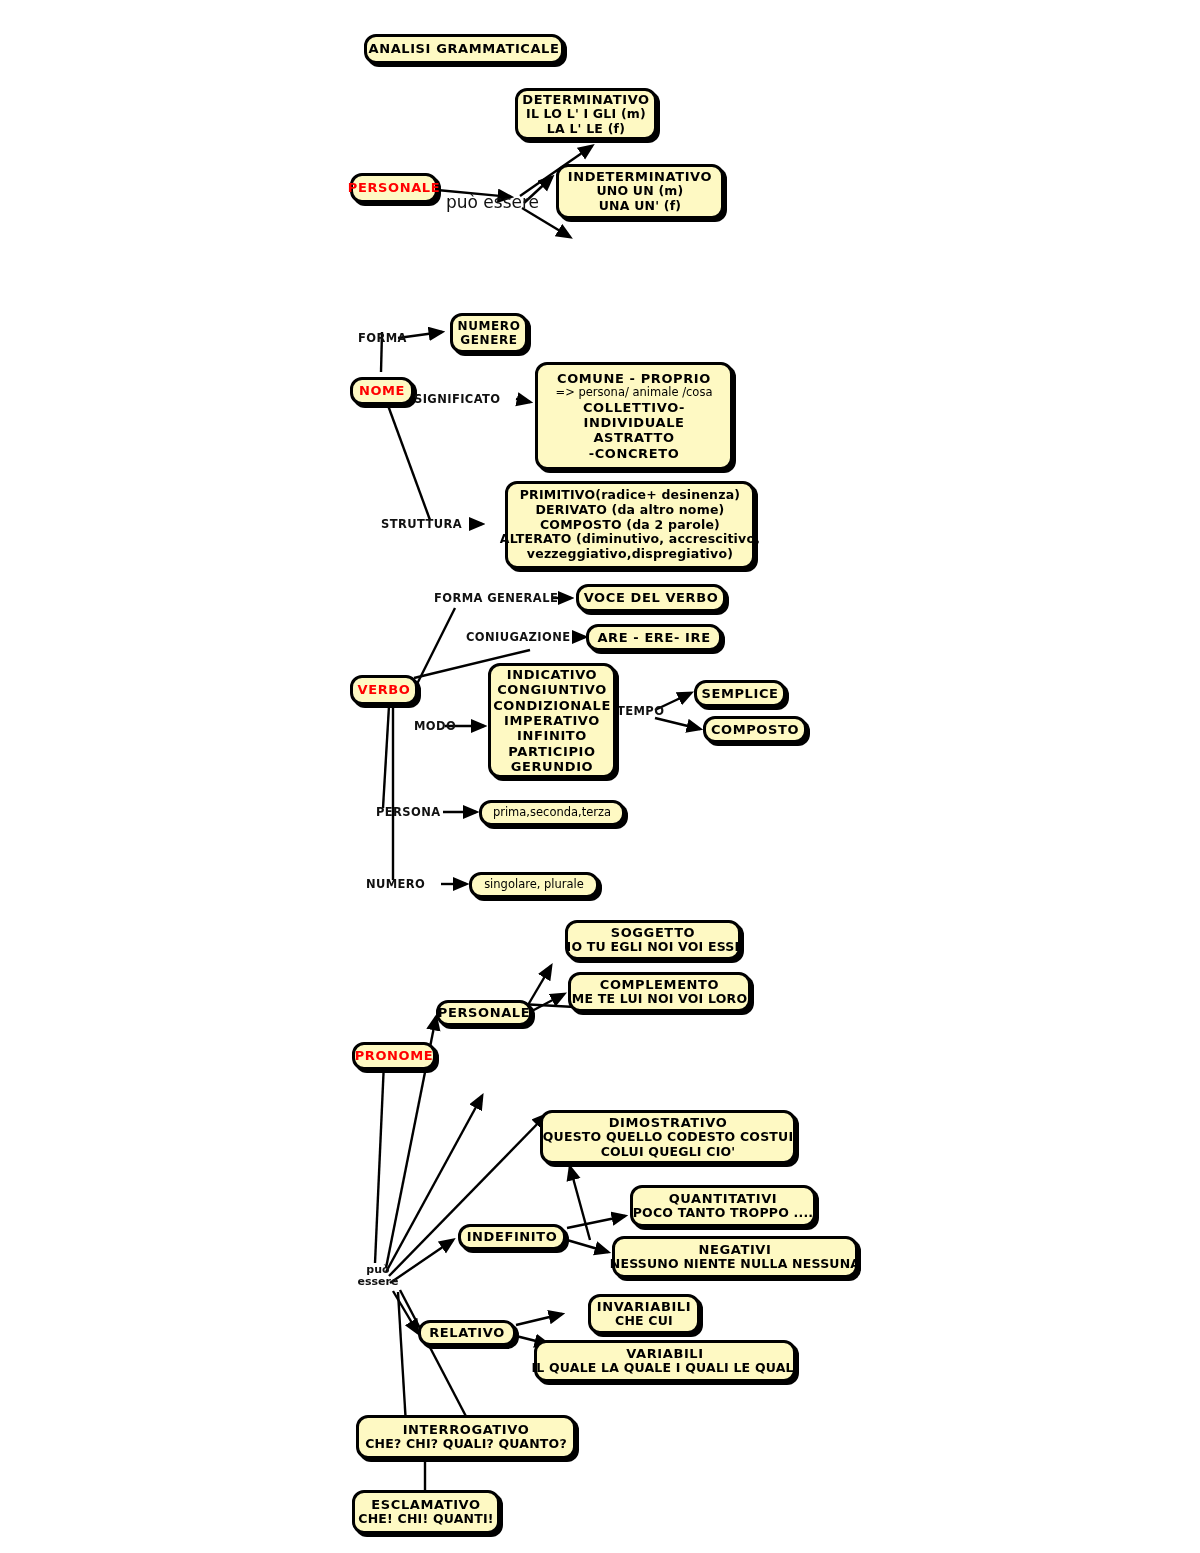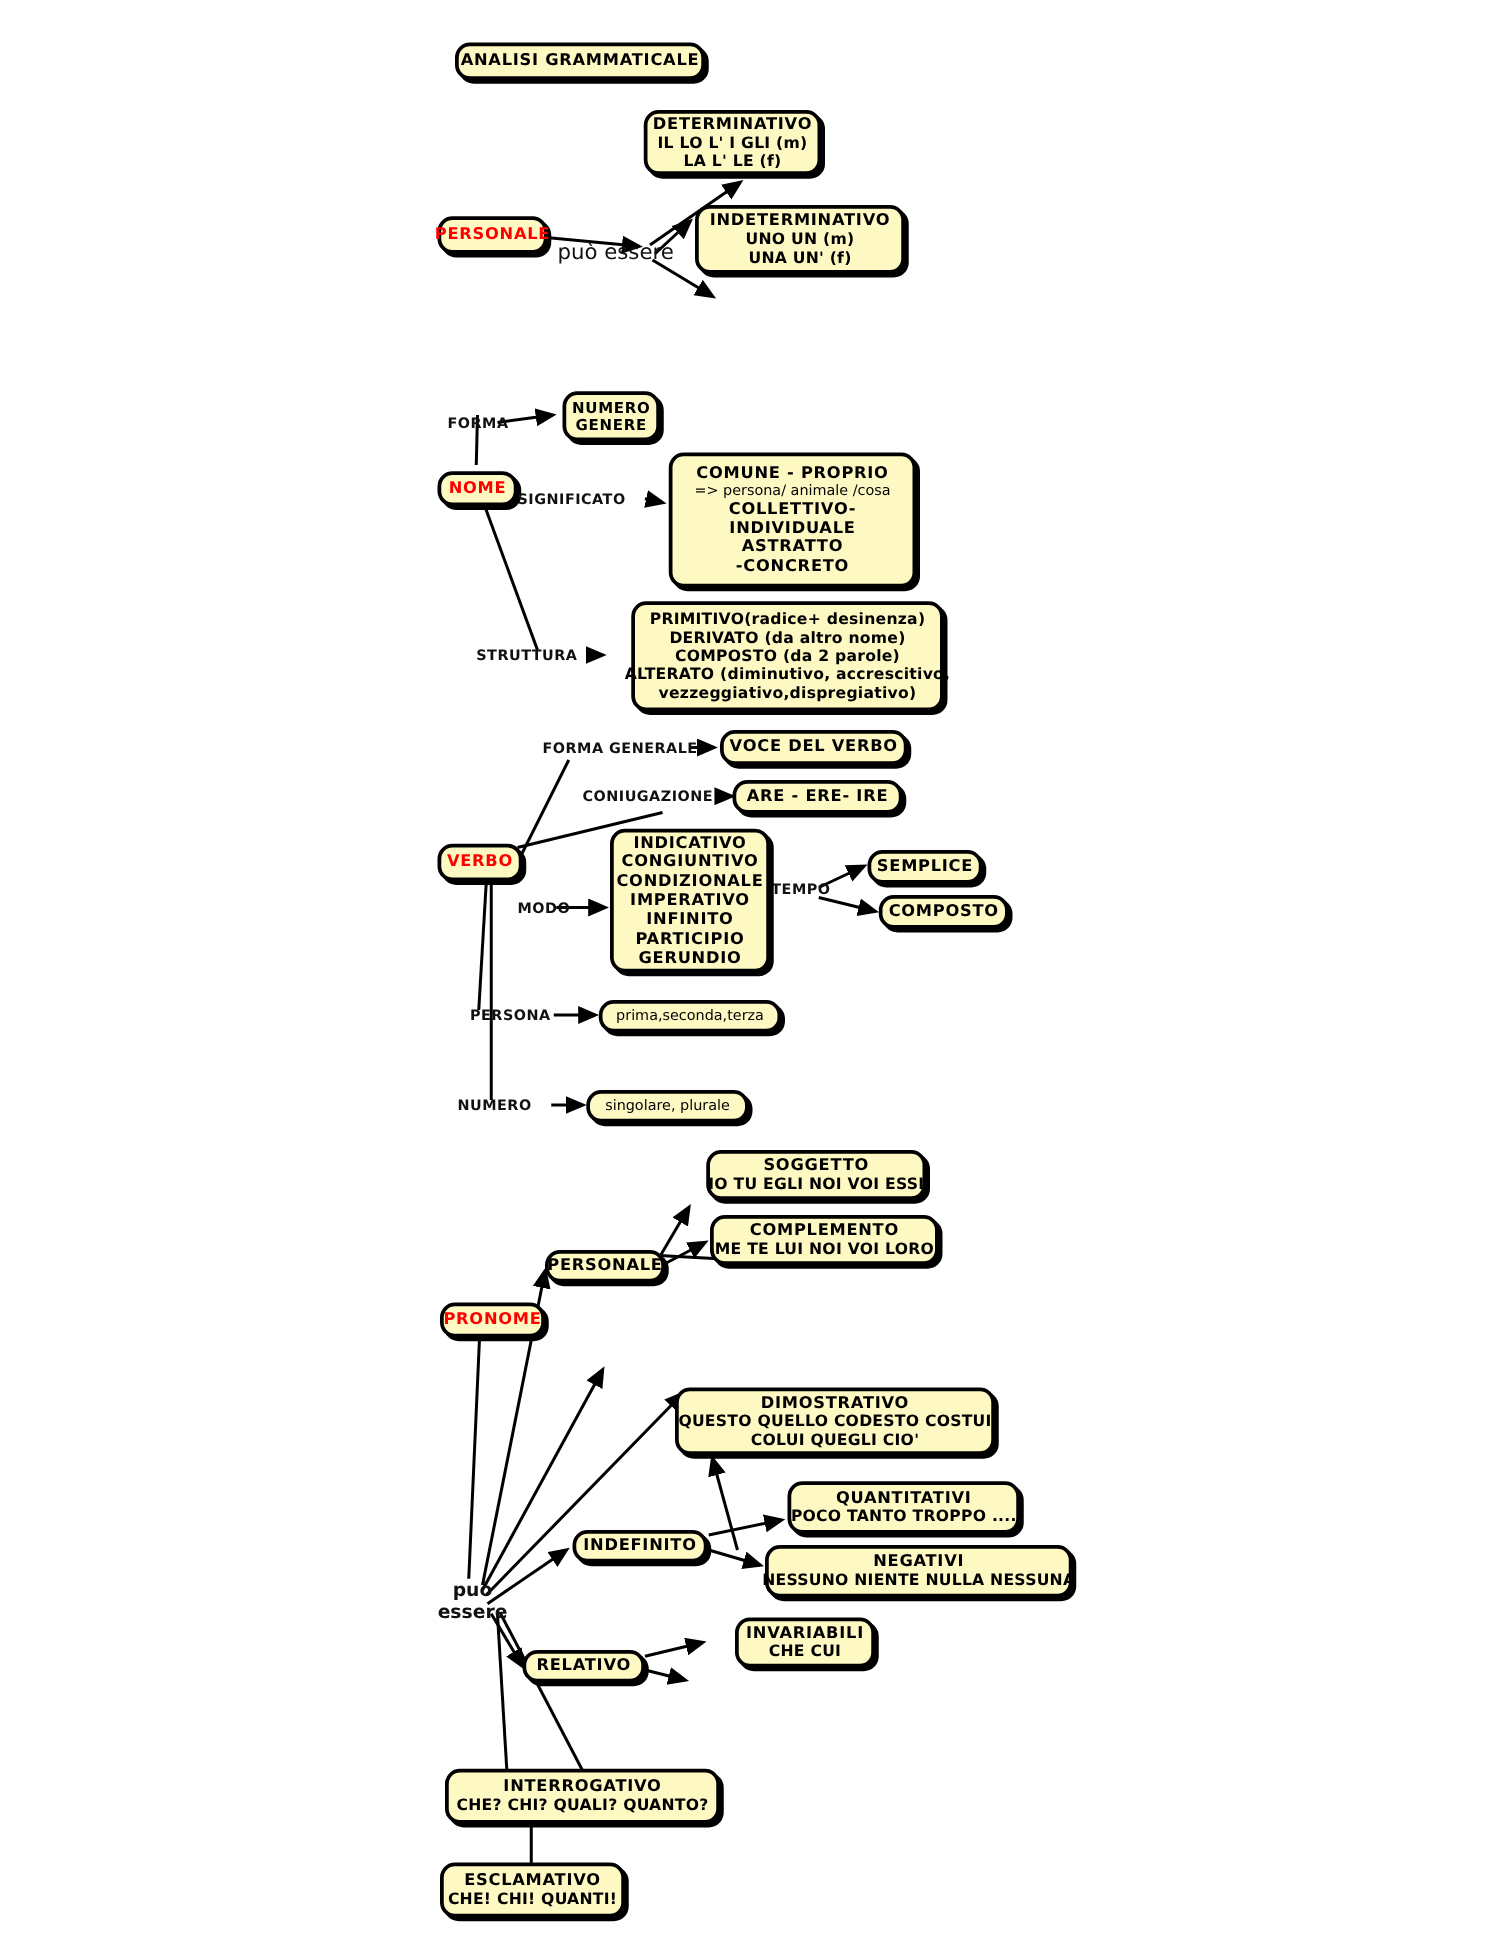--- a/index.html
+++ b/index.html
@@ -24,21 +24,21 @@
   .hd{font-weight:bold;letter-spacing:0.6px;font-size:13px;}
   .sub{font-weight:bold;font-size:12.5px;letter-spacing:0.2px;}
   .thin{font-weight:normal;font-size:11.5px;letter-spacing:0px;}
   .red .hd{color:#ff0000;}
   .small .hd{font-size:12px;}
   .edgelabel{
     position:absolute;font-size:11.5px;font-weight:bold;letter-spacing:.4px;
     color:#111;white-space:nowrap;background:transparent;
   }
   .edgelabel.lower{font-weight:normal;font-size:17px;letter-spacing:0;text-align:right;}
-  .hub{position:absolute;font-size:15px;font-weight:bold;color:#111;line-height:1.1;text-align:center;}
+  .hub{position:absolute;font-size:11px;font-weight:bold;color:#111;line-height:1.1;text-align:center;}
 </style>
 </head>
 <body>
 
 <div id="canvas">
 
   <svg class="edges" viewBox="0 0 1200 1553">
     <defs>
       <marker id="ah" markerWidth="7" markerHeight="7" refX="5.6" refY="3" orient="auto">
         <path d="M0,0 L7,3 L0,6 z" fill="#000"></path>
@@ -233,20 +233,24 @@
 
   <div class="node" style="left:418px;top:1320px;width:98px;height:26px;">
     <span class="ln hd">RELATIVO</span>
   </div>
 
   <div class="node" style="left:565px;top:1294px;width:112px;height:40px;margin-left:23px;">
     <span class="ln hd">INVARIABILI</span>
     <span class="ln sub">CHE CUI</span>
   </div>
 
+  <div class="node" style="left:534px;top:1340px;width:262px;height:42px;">
+    <span class="ln hd">VARIABILI</span>
+    <span class="ln sub">IL QUALE LA QUALE I QUALI LE QUALI</span>
+  </div>
 
   <div class="node" style="left:356px;top:1415px;width:220px;height:44px;">
     <span class="ln hd">INTERROGATIVO</span>
     <span class="ln sub">CHE?  CHI? QUALI? QUANTO?</span>
   </div>
 
   <div class="node" style="left:352px;top:1490px;width:148px;height:44px;">
     <span class="ln hd">ESCLAMATIVO</span>
     <span class="ln sub">CHE! CHI! QUANTI!</span>
   </div>

